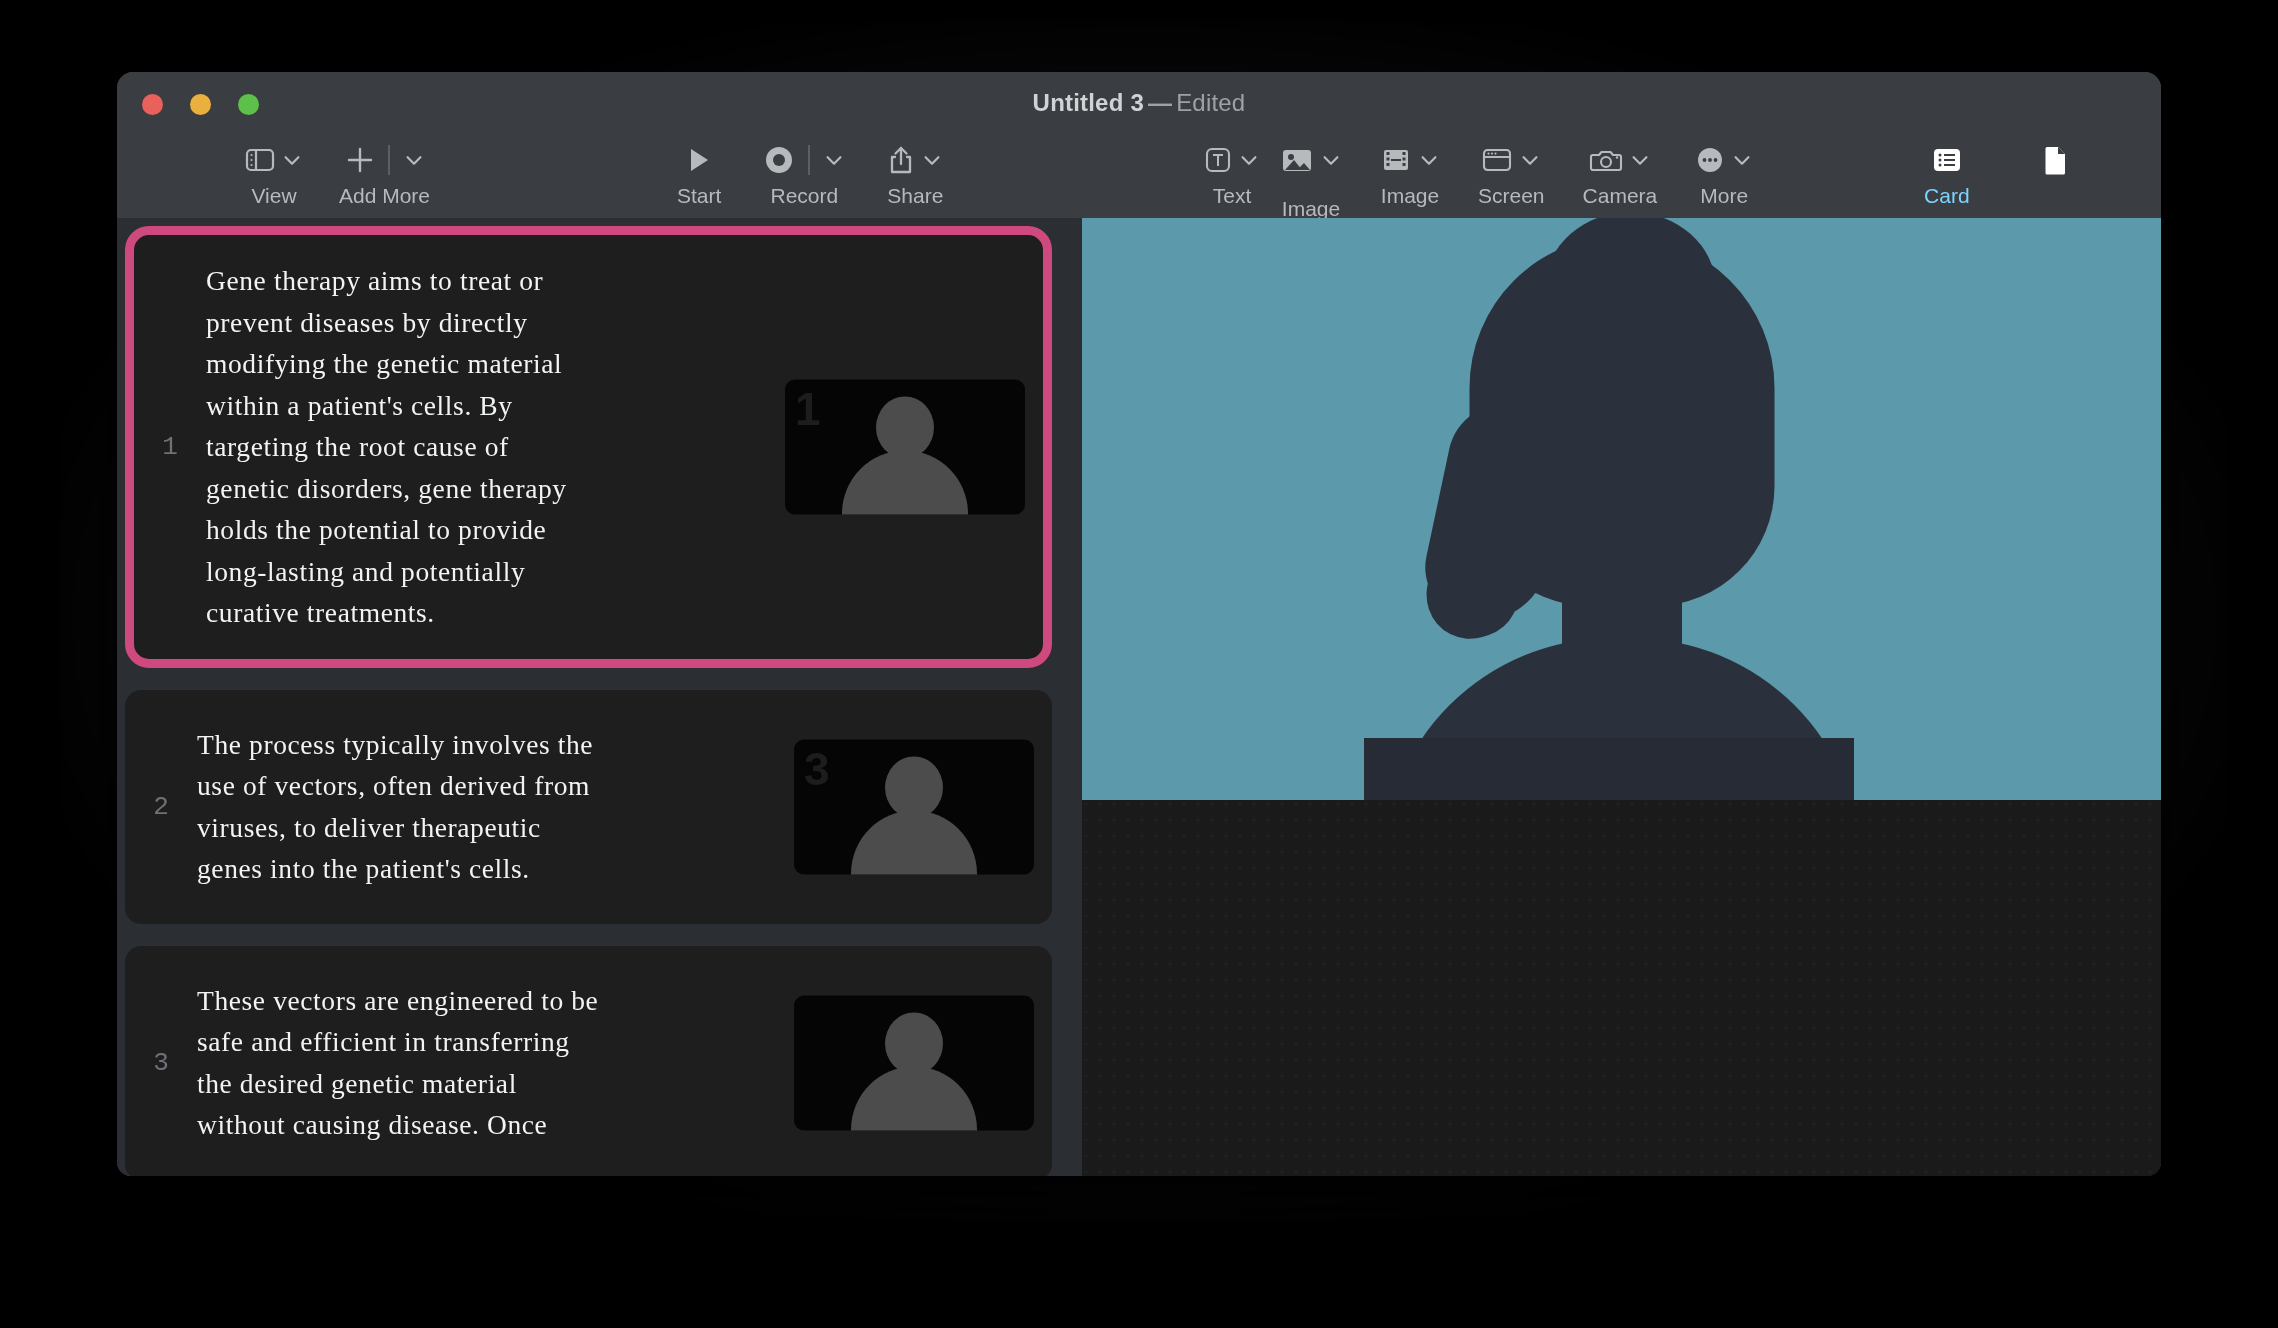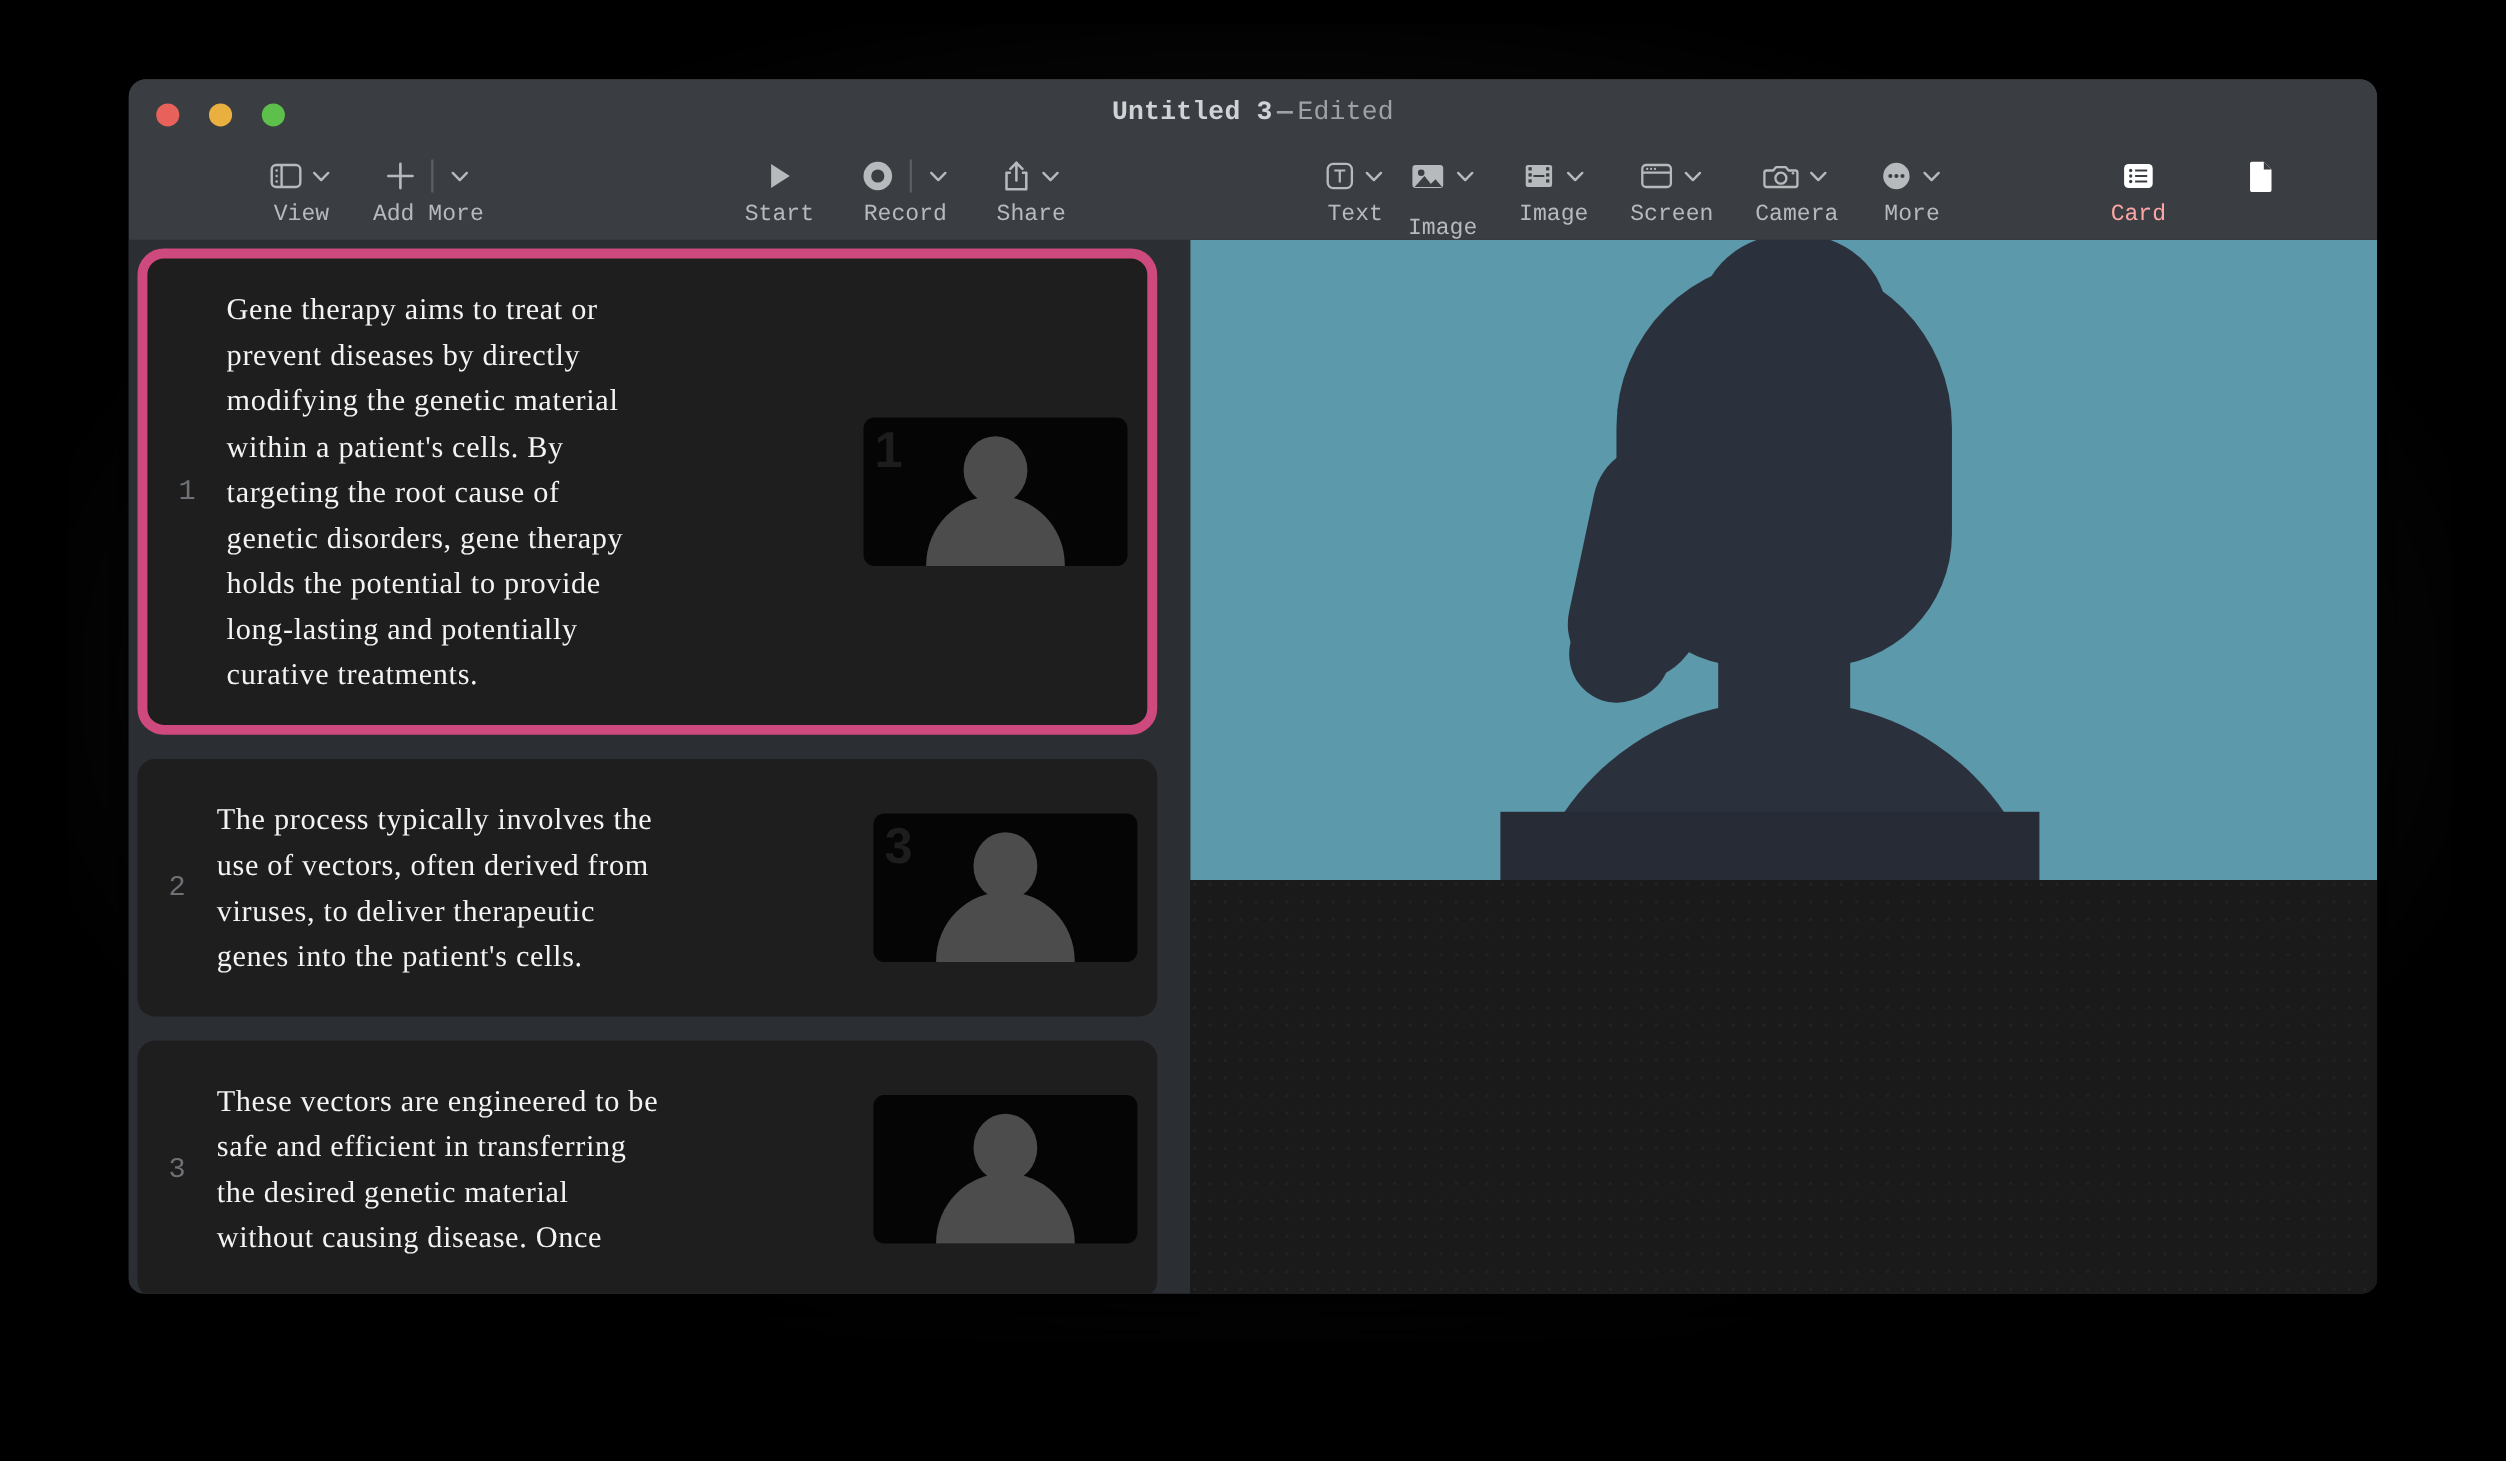--- a/index.html
+++ b/index.html
@@ -34,21 +34,20 @@
     border-radius:16px 16px 14px 14px;
     overflow:hidden;
     box-shadow:0 28px 70px rgba(0,0,0,0.85);
   }
 
   
   #chrome{
     position:relative;
     height:174px;
     background:#3a3e42;
-    font-family:Liberation Mono, monospace;
   }
   #traffic{
     position:absolute; left:25px; top:22px;
     display:flex; gap:27px;
   }
   .light{ width:21px; height:21px; border-radius:50%; }
   .light.red{ background:#e8615a; }
   .light.yellow{ background:#e9b03f; }
   .light.green{ background:#5cc04a; }
 
@@ -70,21 +69,21 @@
   .titem{
     display:flex; flex-direction:column; align-items:center;
     cursor:default;
   }
   .ticons{
     height:44px; display:flex; align-items:center; justify-content:center; gap:6px;
   }
   .tlabel{
     font-size:21px; color:#b6babd; margin-top:2px; white-space:nowrap;
   }
-  .tlabel.bright{ color:#fca5a5; }
+  .tlabel.bright{ color:#7dd3fc; }
   .chev{ width:22px; height:22px; flex:none; }
   .sep{
     width:2px; height:30px; background:#5b6064; margin:0 7px; align-self:center;
   }
   svg{ display:block; }
 
   
   #content{
     position:absolute; left:0; right:0; top:146px; bottom:0;
     display:flex;

